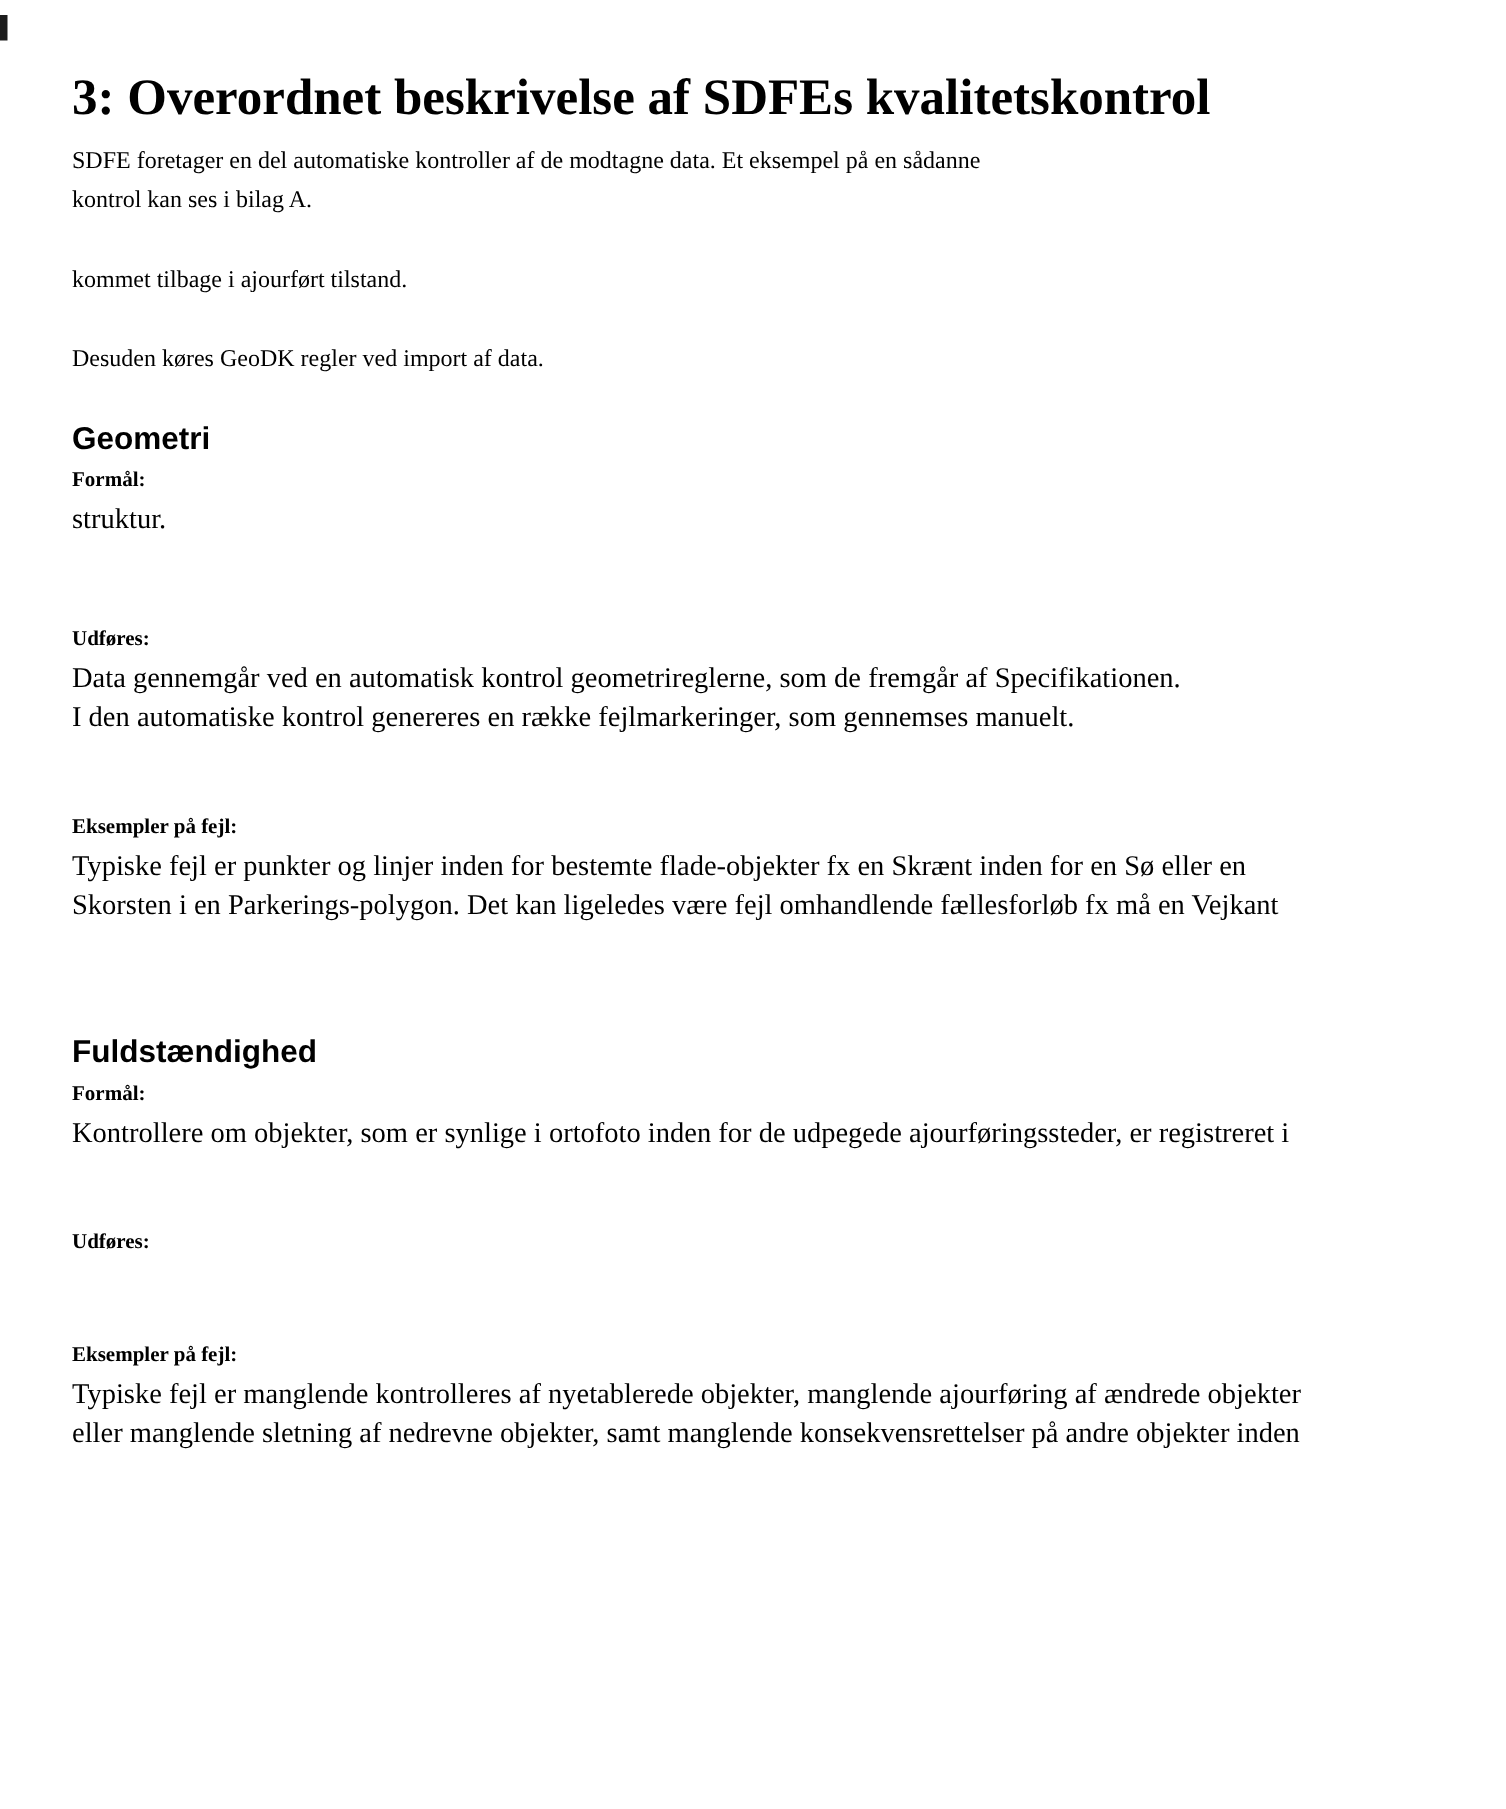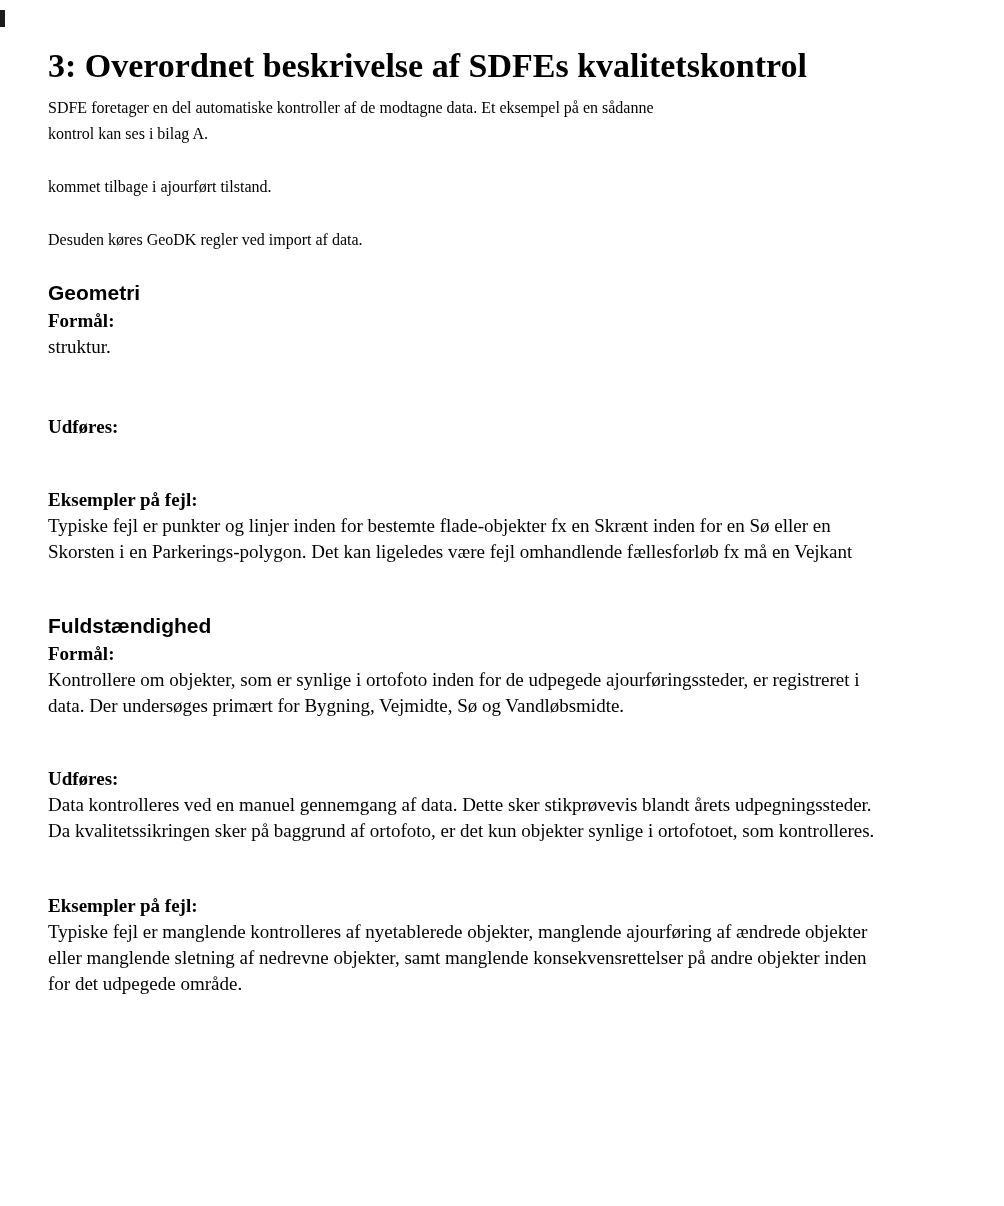--- a/index.html
+++ b/index.html
@@ -40,21 +40,21 @@
     font-family: "Liberation Sans", sans-serif;
     font-weight: bold;
     font-size: 21px;
     line-height: 26px;
     margin: 0 0 2px 0;
   }
   .block { margin: 0; }
   .block-label {
     font-family: "Liberation Serif", serif;
     font-weight: bold;
-    font-size: 19px;
+    font-size: 14px;
     line-height: 26px;
   }
   .block-body {
     font-family: "Liberation Serif", serif;
     font-size: 19px;
     line-height: 26px;
   }
   .line { display: block; white-space: nowrap; }
 </style>
 </head>
@@ -85,54 +85,52 @@
 
       <div class="block">
         <div class="block-label">Formål:</div>
         <div class="block-body">
           <span class="line">struktur.</span>
         </div>
       </div>
 
       <div class="block" style="margin-top:54px;">
         <div class="block-label">Udføres:</div>
+        <div class="block-body">
+          <span class="line">Data gennemgår ved en automatisk kontrol geometrireglerne, som de fremgår af Specifikationen.</span>
+          <span class="line">I den automatiske kontrol genereres en række fejlmarkeringer, som gennemses manuelt.</span>
+        </div>
       </div>
 
       <div class="block" style="margin-top:47px;">
         <div class="block-label">Eksempler på fejl:</div>
         <div class="block-body">
           <span class="line">Typiske fejl er punkter og linjer inden for bestemte flade-objekter fx en Skrænt inden for en Sø eller en</span>
           <span class="line">Skorsten i en Parkerings-polygon. Det kan ligeledes være fejl omhandlende fællesforløb fx må en Vejkant</span>
         </div>
       </div>
     </div>
 
-    <div style="margin-top:48px;">
+    <div style="margin-top:72px;">
       <h2 class="section-heading">Fuldstændighed</h2>
 
       <div class="block">
         <div class="block-label">Formål:</div>
         <div class="block-body">
           <span class="line">Kontrollere om objekter, som er synlige i ortofoto inden for de udpegede ajourføringssteder, er registreret i</span>
-          <span class="line">data. Der undersøges primært for Bygning, Vejmidte, Sø og Vandløbsmidte.</span>
         </div>
       </div>
 
       <div class="block" style="margin-top:47px;">
         <div class="block-label">Udføres:</div>
-        <div class="block-body">
-          <span class="line">Data kontrolleres ved en manuel gennemgang af data. Dette sker stikprøvevis blandt årets udpegningssteder.</span>
-          <span class="line">Da kvalitetssikringen sker på baggrund af ortofoto, er det kun objekter synlige i ortofotoet, som kontrolleres.</span>
-        </div>
       </div>
 
       <div class="block" style="margin-top:49px;">
         <div class="block-label">Eksempler på fejl:</div>
         <div class="block-body">
           <span class="line">Typiske fejl er manglende kontrolleres af nyetablerede objekter, manglende ajourføring af ændrede objekter</span>
           <span class="line">eller manglende sletning af nedrevne objekter, samt manglende konsekvensrettelser på andre objekter inden</span>
-          <span class="line">for det udpegede område.</span>
         </div>
       </div>
     </div>
 
   </div>
 </div>
 
 </body></html>

